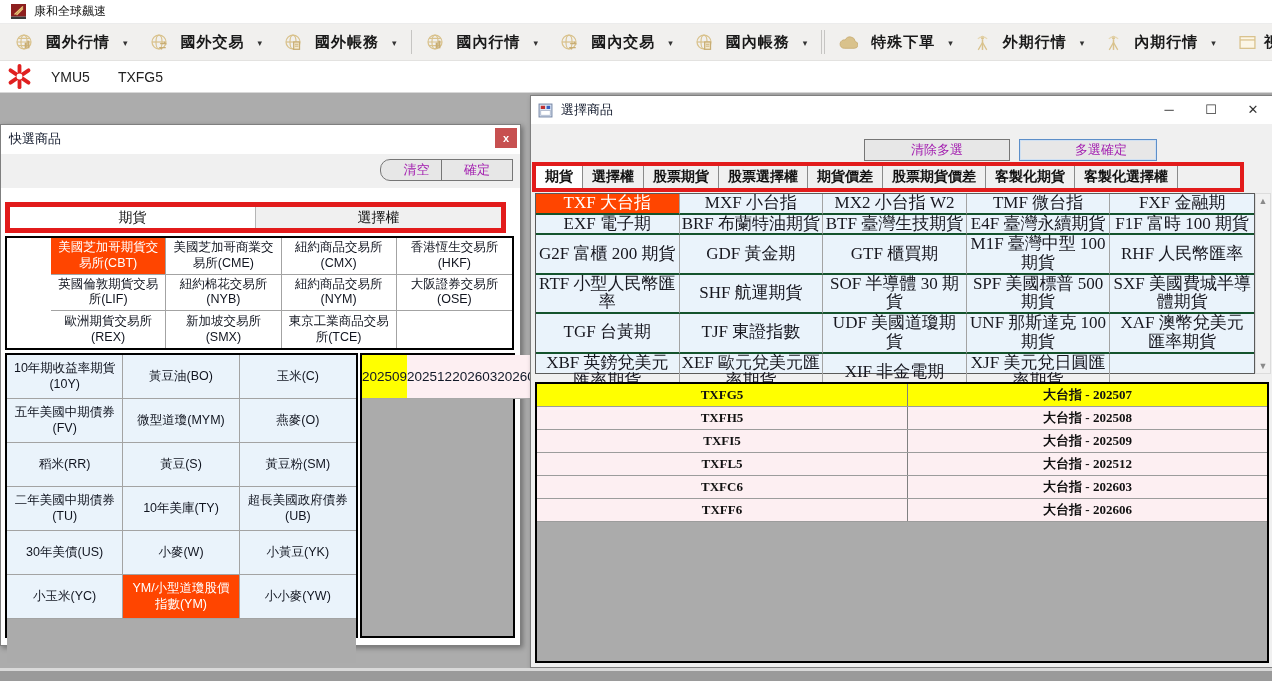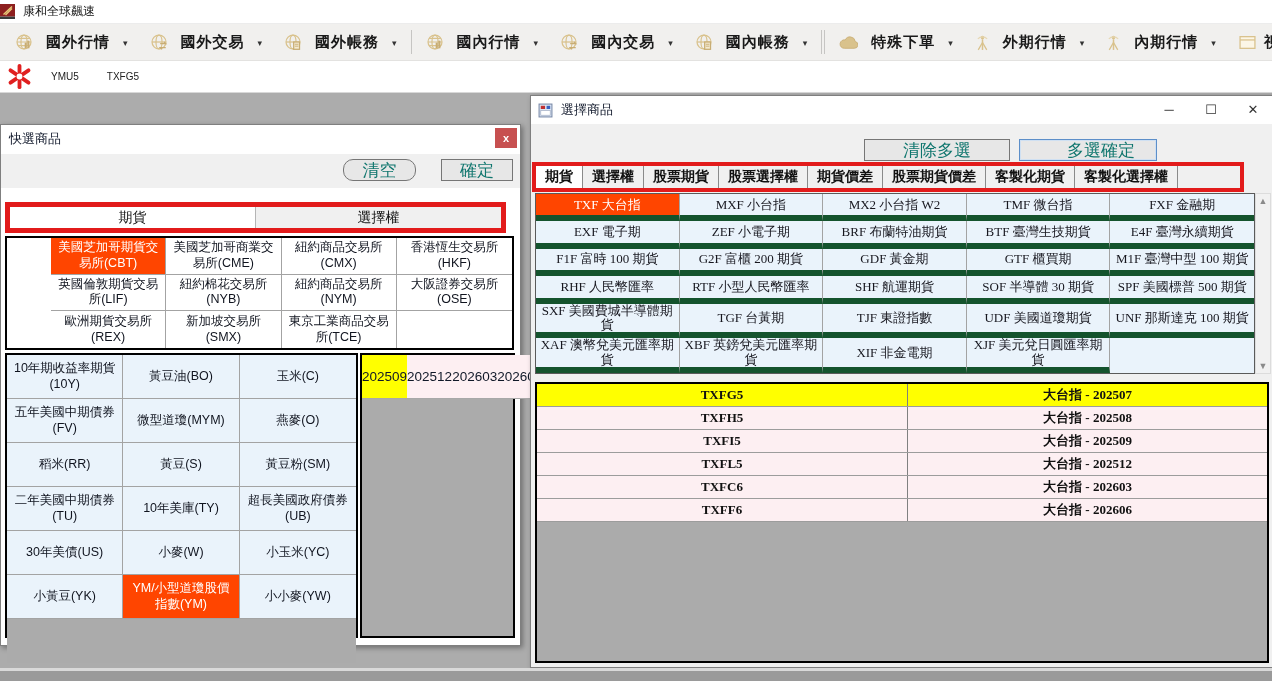--- a/index.html
+++ b/index.html
@@ -2,49 +2,49 @@
 <html><head>
 <meta charset="utf-8">
 <style>
   html,body{margin:0;padding:0;background:#888;}
   #screen{position:relative;width:1272px;height:681px;overflow:hidden;background:#acacac;
     font-family:"Liberation Sans","DejaVu Sans",sans-serif;-webkit-font-smoothing:antialiased;}
   .serif{font-family:"Liberation Serif","DejaVu Serif",serif;}
 
   
   .app-titlebar{position:absolute;left:0;top:0;width:1272px;height:24px;background:#ffffff;
-    display:flex;align-items:center;gap:8px;padding-left:0;box-sizing:border-box;border-bottom:1px solid #ececec;}
+    display:flex;align-items:center;gap:8px;padding-left:11px;box-sizing:border-box;border-bottom:1px solid #ececec;}
   .app-title{font-size:12px;color:#111;}
   .menubar{position:absolute;left:0;top:24px;width:1272px;height:37px;background:#f1f0ee;
     display:flex;align-items:center;padding-left:4px;box-sizing:border-box;border-bottom:1px solid #e3e2e0;}
   .menu-item{display:flex;align-items:center;gap:13px;padding:0 11px;height:100%;cursor:default;}
   .mlabel{font-size:15px;font-weight:700;color:#1a1a1a;letter-spacing:1px;}
   .marrow{font-size:9px;color:#333;margin-top:2px;}
   .menu-sep{width:0;height:24px;border-left:1px solid #c6c5c3;margin:0 3px;}
   .menu-sep.dbl{border-right:1px solid #c6c5c3;width:2px;}
   .menu-right{position:absolute;left:1228px;top:24px;height:37px;display:flex;align-items:center;gap:8px;white-space:nowrap;}
   .quicktabs{position:absolute;left:0;top:61px;width:1272px;height:32px;background:#ffffff;
     display:flex;align-items:center;border-bottom:1px solid #d8d8d8;box-sizing:border-box;}
   .spark{margin:0 4px 0 6px;display:flex;align-items:center;}
-  .qtab{font-size:10px;color:#222;padding:0 14px;height:100%;display:flex;align-items:center;cursor:default;}
+  .qtab{font-size:14px;color:#222;padding:0 14px;height:100%;display:flex;align-items:center;cursor:default;}
   .bottom-strip{position:absolute;left:0;top:668px;width:1272px;height:13px;background:#9a9a9a;border-top:3px solid #d9d9d9;box-sizing:border-box;}
 
   
   .win{position:absolute;background:#fff;border:1px solid #7f7f7f;box-shadow:2px 2px 5px rgba(0,0,0,.35);box-sizing:border-box;}
   .win-titlebar{position:absolute;left:0;top:0;right:0;height:28px;background:#fff;display:flex;align-items:center;}
   .win-title{font-size:13px;color:#0f172a;margin-left:8px;}
 
   
   #left-win{left:0;top:124px;width:521px;height:522px;}
   .close-red{position:absolute;right:3px;top:3px;width:22px;height:20px;background:#c75050;color:#fff;
     font-size:11px;font-weight:700;display:flex;align-items:center;justify-content:center;cursor:default;}
   .lw-btnrow{position:absolute;left:0;top:29px;width:100%;height:34px;background:#f0f0f0;}
-  .btn{position:absolute;height:22px;background:#e7e7e7;border:1px solid #767676;font-size:17px;color:#0f766e;
+  .btn{position:absolute;height:22px;background:#e7e7e7;border:1px solid #767676;font-size:13px;color:#a21caf;
     display:flex;align-items:center;justify-content:center;box-sizing:border-box;cursor:default;font-family:inherit;}
-  #btn-clear{left:342px;top:5px;width:73px;border-radius:10px;}
+  #btn-clear{left:379px;top:5px;width:73px;border-radius:10px;}
   #btn-confirm{left:440px;top:5px;width:72px;}
   .lw-tabs{position:absolute;left:4px;top:77px;width:501px;height:31px;border:5px solid #e21b1b;box-sizing:border-box;display:flex;}
   .lw-tab{flex:1;display:flex;align-items:center;justify-content:center;font-size:14px;color:#111;background:#f0f0f0;cursor:default;}
   .lw-tab.sel{background:#ffffff;}
   .lw-tab + .lw-tab{border-left:1px solid #b5b5b5;}
   .xgrid{position:absolute;left:4px;top:111px;width:509px;height:114px;border:2px solid #000;box-sizing:border-box;
     display:grid;grid-template-columns:repeat(4,1fr);grid-template-rows:repeat(3,1fr);background:#fff;padding-left:44px;}
   .xcell{border-right:1px solid #a3a3a3;border-bottom:1px solid #a3a3a3;display:flex;align-items:center;justify-content:center;
     text-align:center;font-size:12.5px;line-height:1.25;color:#10141f;padding:1px 2px;box-sizing:border-box;cursor:default;}
   .xcell:nth-child(4n){border-right:none;} .xcell:nth-child(n+9){border-bottom:none;}
@@ -68,22 +68,22 @@
   .wbtn{width:42px;height:28px;display:flex;align-items:center;justify-content:center;color:#333;font-size:13px;cursor:default;}
   #btn-clearmulti{left:333px;top:43px;width:146px;position:absolute;}
   #btn-confirmmulti{left:488px;top:43px;width:138px;position:absolute;border:1px solid #5d8fc9;box-shadow:0 0 0 1px #cfe0f2 inset;padding-left:32px;}
   .rw-tabs-anno{position:absolute;left:1px;top:66px;width:712px;height:30px;border:4px solid #e21b1b;box-sizing:border-box;
     display:flex;align-items:stretch;background:#f0f0f0;}
   .rw-tab{display:flex;align-items:center;justify-content:center;padding:0 9px;font-size:14px;font-weight:700;color:#111;
     background:#f0f0f0;border-right:1px solid #8a8a8a;cursor:default;}
   .rw-tab.sel{background:#ffffff;border-right:1px solid #8a8a8a;}
   .rgrid{position:absolute;left:4px;top:97px;width:720px;height:181px;border:1px solid #5a5a5a;box-sizing:border-box;
     display:grid;grid-template-columns:repeat(5,1fr);grid-template-rows:repeat(6,1fr);background:#eaf3fb;}
-  .rcell{border-right:1px solid #a3a3a3;border-bottom:6px solid #14532d;display:flex;align-items:center;justify-content:center;
-    text-align:center;font-size:13px;line-height:1.1;color:#17171f;padding:0 2px;box-sizing:border-box;cursor:default;}
+  .rcell{border-right:1px solid #a3a3a3;border-bottom:2px solid #14532d;display:flex;align-items:center;justify-content:center;
+    text-align:center;font-size:17px;line-height:1.1;color:#17171f;padding:0 2px;box-sizing:border-box;cursor:default;}
   .rcell:nth-child(5n){border-right:none;}
   .vscroll{position:absolute;left:724px;top:97px;width:16px;height:181px;background:#f1f1f1;border:1px solid #dcdcdc;
     box-sizing:border-box;display:flex;flex-direction:column;justify-content:space-between;align-items:center;}
   .varrow{font-size:9px;color:#8a8a8a;padding:2px 0;cursor:default;}
   .cbox{position:absolute;left:4px;top:286px;width:734px;height:281px;border:2px solid #000;box-sizing:border-box;
     background:#ababab;display:flex;flex-direction:column;}
   .crow{display:flex;flex:0 0 23px;height:23px;background:#fdeff2;border-bottom:1px solid #9c9c9c;box-sizing:border-box;cursor:default;}
   .crow.sel{background:#ffff00;}
   .ccode{width:371px;border-right:1px solid #808080;display:flex;align-items:center;justify-content:center;
     font-size:13px;font-weight:700;color:#111;box-sizing:border-box;}
@@ -281,22 +281,22 @@
         <div class="pcell">微型道瓊(MYM)</div>
         <div class="pcell">燕麥(O)</div>
         <div class="pcell">稻米(RR)</div>
         <div class="pcell">黃豆(S)</div>
         <div class="pcell">黃豆粉(SM)</div>
         <div class="pcell">二年美國中期債券(TU)</div>
         <div class="pcell">10年美庫(TY)</div>
         <div class="pcell">超長美國政府債券(UB)</div>
         <div class="pcell">30年美債(US)</div>
         <div class="pcell">小麥(W)</div>
+        <div class="pcell">小黃豆(YK)</div>
         <div class="pcell">小玉米(YC)</div>
-        <div class="pcell">小黃豆(YK)</div>
         <div class="pcell sel-orange">YM/小型道瓊股價指數(YM)</div>
         <div class="pcell">小小麥(YW)</div>
         <div class="pcell grid-filler"></div>
       </div>
     <div class="mbox">
         <div class="mcell sel">202509</div>
         <div class="mcell">202512</div>
         <div class="mcell">202603</div>
         <div class="mcell">202606</div>
         <div class="mfiller"></div>
@@ -332,41 +332,41 @@
         <div class="rw-tab">客製化期貨</div>
         <div class="rw-tab">客製化選擇權</div>
       </div>
     <div class="rgrid">
         <div class="rcell sel-orange">TXF 大台指</div>
         <div class="rcell">MXF 小台指</div>
         <div class="rcell">MX2 小台指 W2</div>
         <div class="rcell">TMF 微台指</div>
         <div class="rcell">FXF 金融期</div>
         <div class="rcell">EXF 電子期</div>
-        <div class="rcell">ZEF 小電子期</div>
         <div class="rcell">BRF 布蘭特油期貨</div>
         <div class="rcell">BTF 臺灣生技期貨</div>
         <div class="rcell">E4F 臺灣永續期貨</div>
         <div class="rcell">F1F 富時 100 期貨</div>
         <div class="rcell">G2F 富櫃 200 期貨</div>
         <div class="rcell">GDF 黃金期</div>
         <div class="rcell">GTF 櫃買期</div>
         <div class="rcell">M1F 臺灣中型 100 期貨</div>
         <div class="rcell">RHF 人民幣匯率</div>
         <div class="rcell">RTF 小型人民幣匯率</div>
         <div class="rcell">SHF 航運期貨</div>
         <div class="rcell">SOF 半導體 30 期貨</div>
         <div class="rcell">SPF 美國標普 500 期貨</div>
         <div class="rcell">SXF 美國費城半導體期貨</div>
         <div class="rcell">TGF 台黃期</div>
         <div class="rcell">TJF 東證指數</div>
         <div class="rcell">UDF 美國道瓊期貨</div>
         <div class="rcell">UNF 那斯達克 100 期貨</div>
         <div class="rcell">XAF 澳幣兌美元匯率期貨</div>
         <div class="rcell">XBF 英鎊兌美元匯率期貨</div>
+        <div class="rcell">XEF 歐元兌美元匯率期貨</div>
         <div class="rcell">XIF 非金電期</div>
         <div class="rcell">XJF 美元兌日圓匯率期貨</div>
       </div>
     <div class="vscroll">
       <span class="varrow">▲</span>
       <span class="varrow">▼</span>
     </div>
     <div class="cbox">
         <div class="crow sel">
           <div class="ccode">TXFG5</div>

